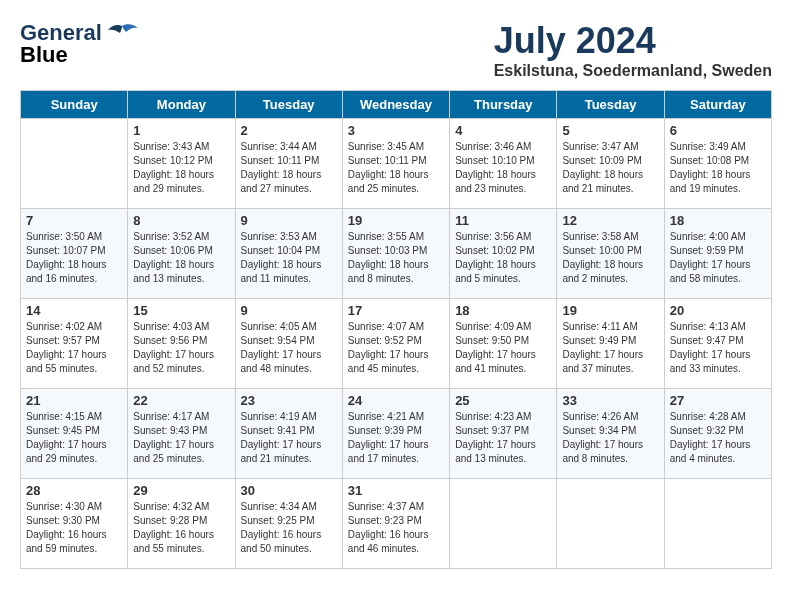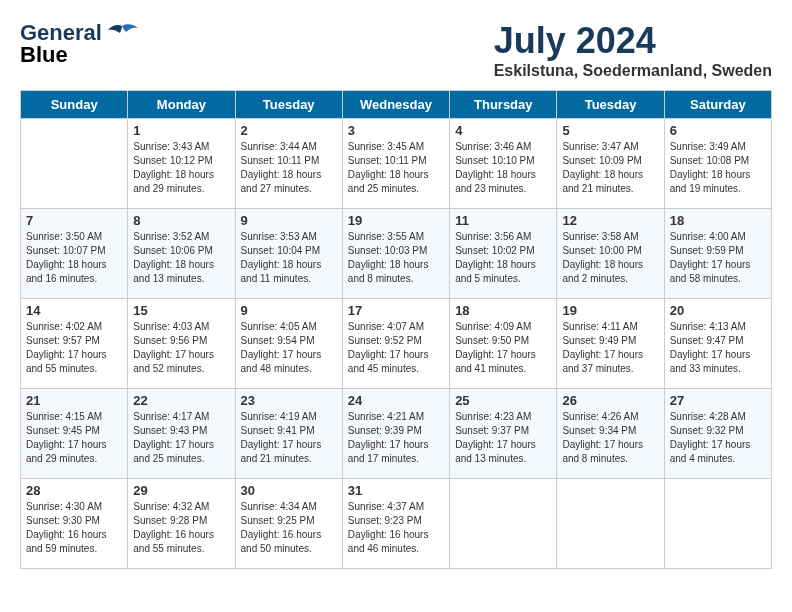--- a/index.html
+++ b/index.html
@@ -215,21 +215,21 @@
         </td>
         <td>
           <span class="day-number">24</span>
           <div class="cell-info">Sunrise: 4:21 AM<br>Sunset: 9:39 PM<br>Daylight: 17 hours and 17 minutes.</div>
         </td>
         <td>
           <span class="day-number">25</span>
           <div class="cell-info">Sunrise: 4:23 AM<br>Sunset: 9:37 PM<br>Daylight: 17 hours and 13 minutes.</div>
         </td>
         <td>
-          <span class="day-number">26</span>
+          <span class="day-number">33</span>
           <div class="cell-info">Sunrise: 4:26 AM<br>Sunset: 9:34 PM<br>Daylight: 17 hours and 8 minutes.</div>
         </td>
         <td>
           <span class="day-number">27</span>
           <div class="cell-info">Sunrise: 4:28 AM<br>Sunset: 9:32 PM<br>Daylight: 17 hours and 4 minutes.</div>
         </td>
       </tr>
       <tr class="row-odd">
         <td>
           <span class="day-number">28</span>

